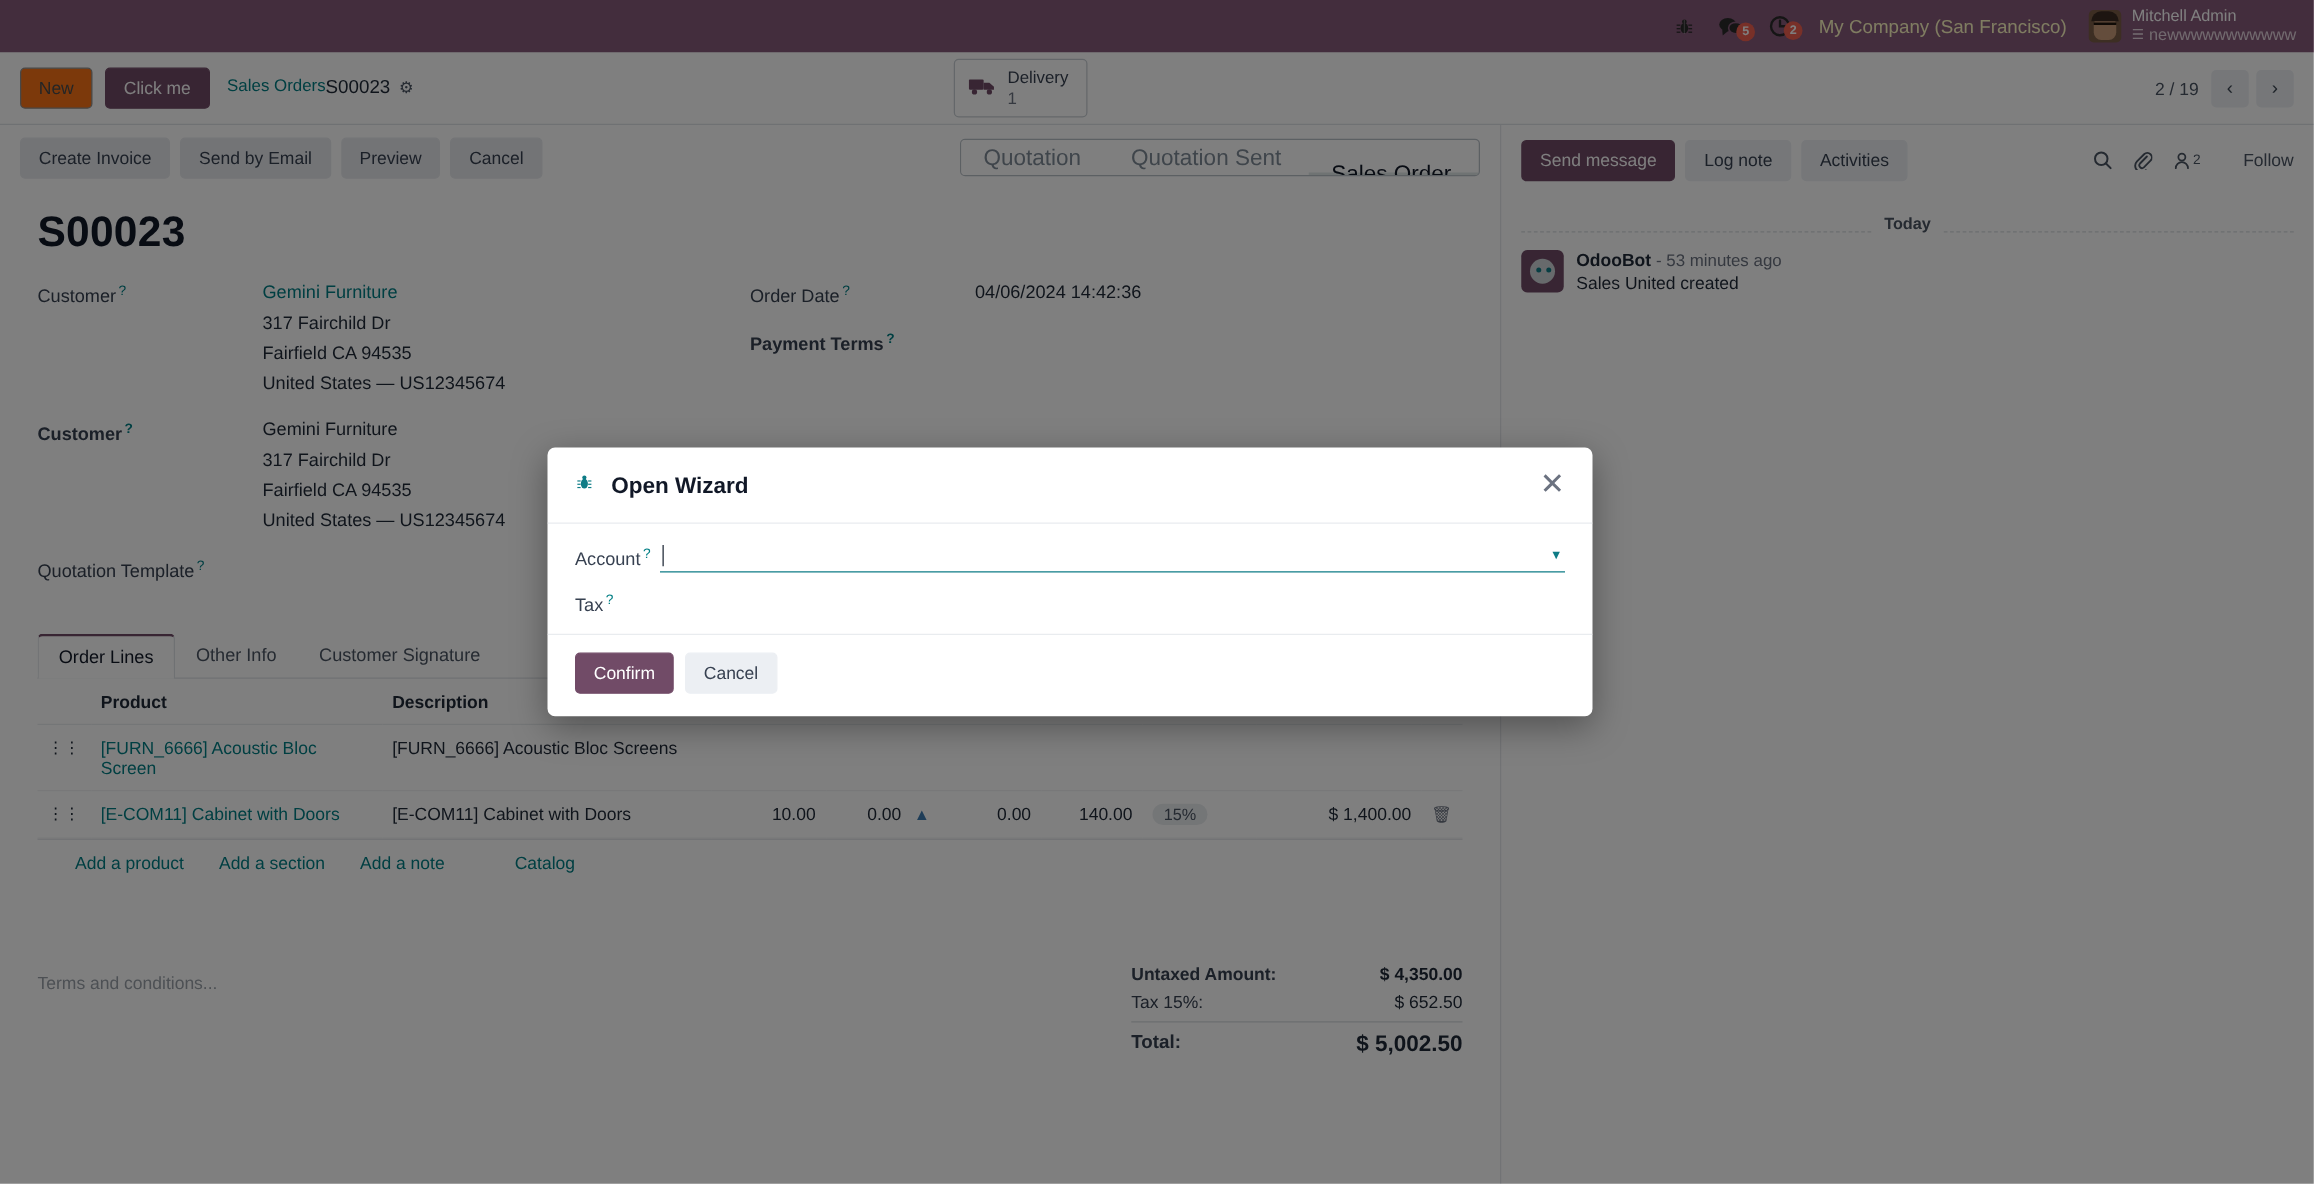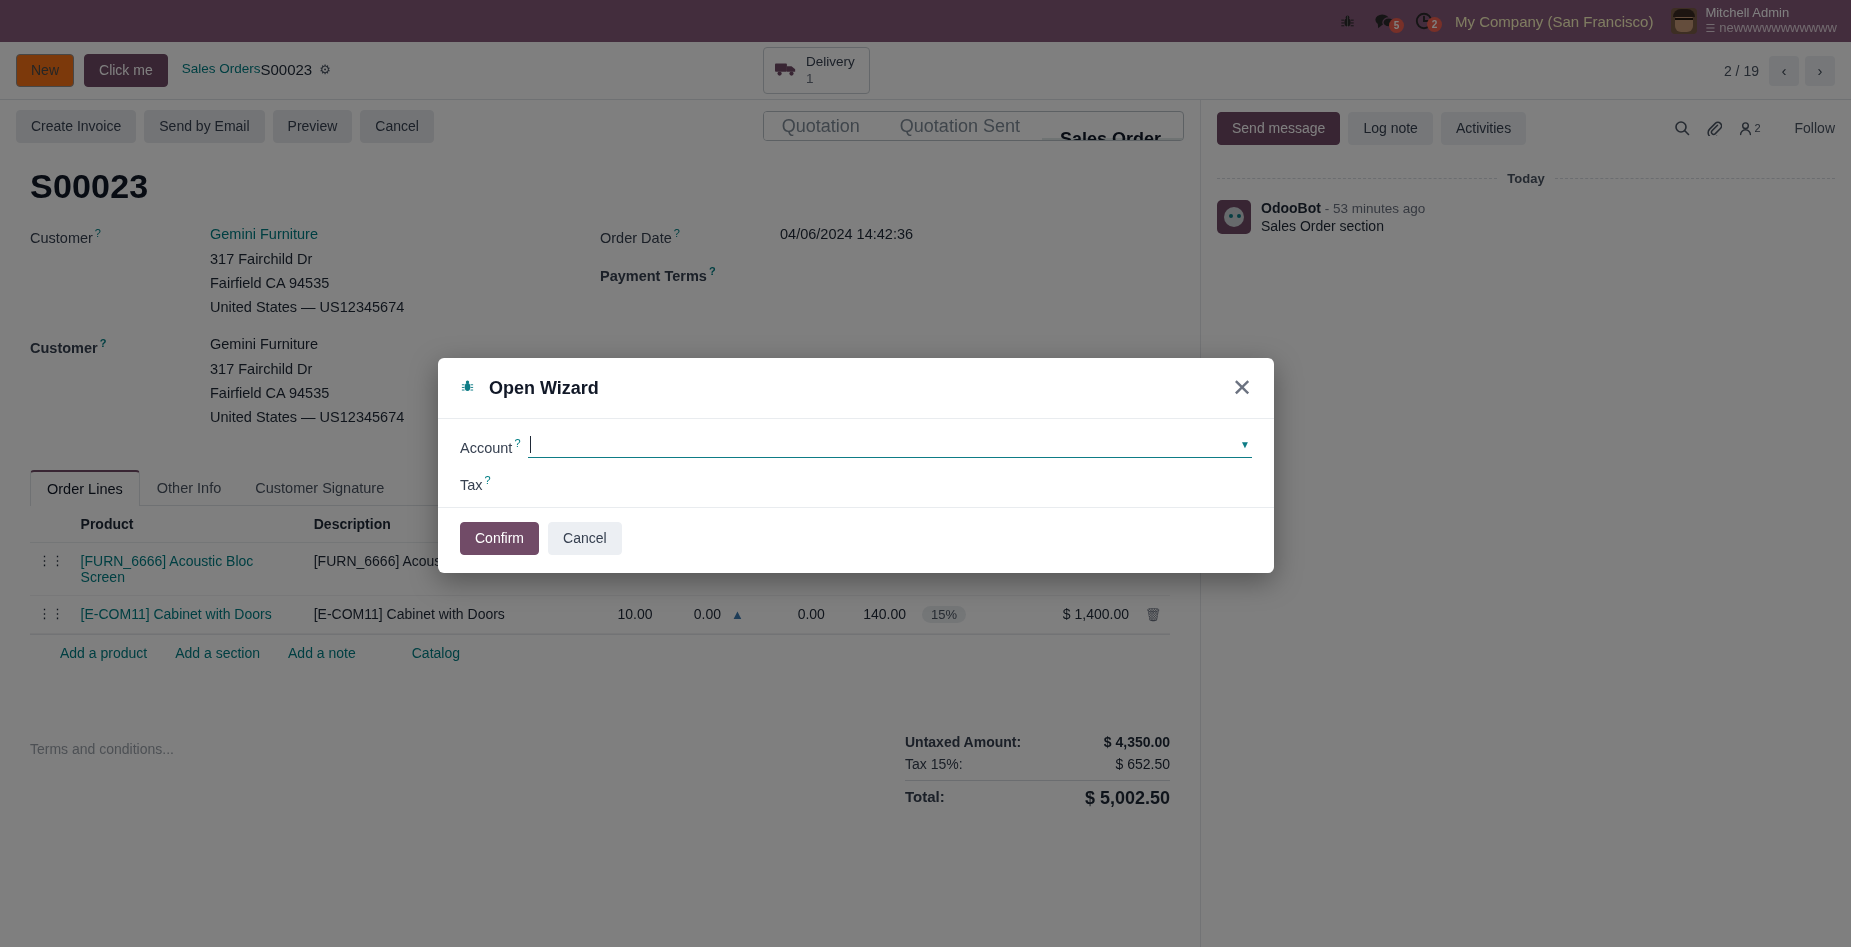--- a/index.html
+++ b/index.html
@@ -133,21 +133,21 @@
     font-size: 18px; color:#7f8b97; padding: 0 22px 0 18px; display:flex; align-items:center;
     position:relative; background:#fff; cursor:pointer;
   }
   .st:after {
     content:""; position:absolute; right:-1px; top:0; width:14px; height:100%;
     background: linear-gradient(to bottom right, transparent 49.5%, #fff 50%) ,
                 linear-gradient(to top right, transparent 49.5%, #fff 50%);
     background-size: 100% 50%; background-repeat:no-repeat;
     background-position: top left, bottom left;
   }
-  .st.active { color:#111827; font-weight:700; background:#dfe7e6;margin-top:26px; }
+  .st.active { color:#111827; font-weight:400; background:#dfe7e6;margin-top:26px; }
   .st.active:after { display:none; }
 
   
   .sheet { padding: 4px 30px 0 30px; }
   .doc-title { font-size: 34px; font-weight: 700; color:#111827; margin: 10px 0 20px 0; letter-spacing:.2px;}
   .field-grid { display:flex; gap: 0; }
   .fcol { width: 50%; }
   .frow { display:flex; margin-bottom: 3px; font-size: 14.5px; }
   .flabel { width: 180px; flex:none; color:#374151; padding-top:1px;}
   .flabel.bold { font-weight: 700; }
@@ -204,21 +204,21 @@
 
   
   .chatter-topbar {
     display:flex; align-items:center; gap: 8px; padding: 12px 16px 10px 16px;
   }
   .chatter-tools { margin-left:auto; display:flex; align-items:center; gap: 16px; color:#4b5563;}
   .ctool { cursor:pointer; font-size: 16px; display:flex; align-items:center;}
   .ctool sup { font-size: 11px; margin-left:1px;}
   .follow-btn { font-size:14px; color:#4b5563; cursor:pointer; padding-left: 18px;}
   .chatter-body { padding: 8px 16px; }
-  .date-sep { display:flex; align-items:center; gap:10px; margin: 8px 0 14px 0;}
+  .date-sep { display:flex; align-items:flex-end; gap:10px; margin: 8px 0 14px 0;}
   .date-sep .ln { flex:1; border-top: 1px dashed #d7dbe0; }
   .date-sep .dtxt { font-size: 13px; color:#4b5563; font-weight:700;}
   .msg { display:flex; gap: 10px; }
   .msg-avatar {
     width: 34px; height:34px; border-radius: 5px; flex:none; overflow:hidden;
     background:#714B67; position:relative;
   }
   .msg-avatar .bot-head { position:absolute; left:7px; top:7px; width:20px; height:20px;
     border-radius:50%; background:#cfd4d8; }
   .msg-avatar .bot-eye { position:absolute; top:14px; width:4px;height:4px;border-radius:50%;
@@ -414,20 +414,28 @@
               <div class="frow">
                   <div class="flabel"></div>
                   <div class="fvalue addr-line">Fairfield CA 94535</div>
                 </div>
               <div class="frow">
                   <div class="flabel"></div>
                   <div class="fvalue addr-line">United States — US12345674</div>
                 </div>
             </div>
 
+            <div class="field-block">
+              <div class="frow">
+                <div class="flabel">
+                  <span>Quotation Template</span><span class="fq">?</span>
+                </div>
+                <div class="fvalue"></div>
+              </div>
+            </div>
           </div>
 
           <div class="fcol">
             <div class="field-block">
               <div class="frow">
                 <div class="flabel">
                   <span>Order Date</span><span class="fq">?</span>
                 </div>
                 <div class="fvalue">04/06/2024 14:42:36</div>
               </div>
@@ -562,21 +570,21 @@
           <div class="msg-avatar">
             <span class="bot-head"></span>
               <span class="bot-eye e1"></span>
               <span class="bot-eye e2"></span>
           </div>
           <div>
             <div class="msg-meta">
               <span class="msg-author">OdooBot</span>
               <span class="msg-time">- 53 minutes ago</span>
             </div>
-            <div class="msg-body">Sales Order section</div>
+            <div class="msg-body">Sales United created</div>
           </div>
         </div>
       </div>
     </div>
   </div>
 </div>
 
 <div id="dim-overlay"></div>
 
 <div class="modal">

